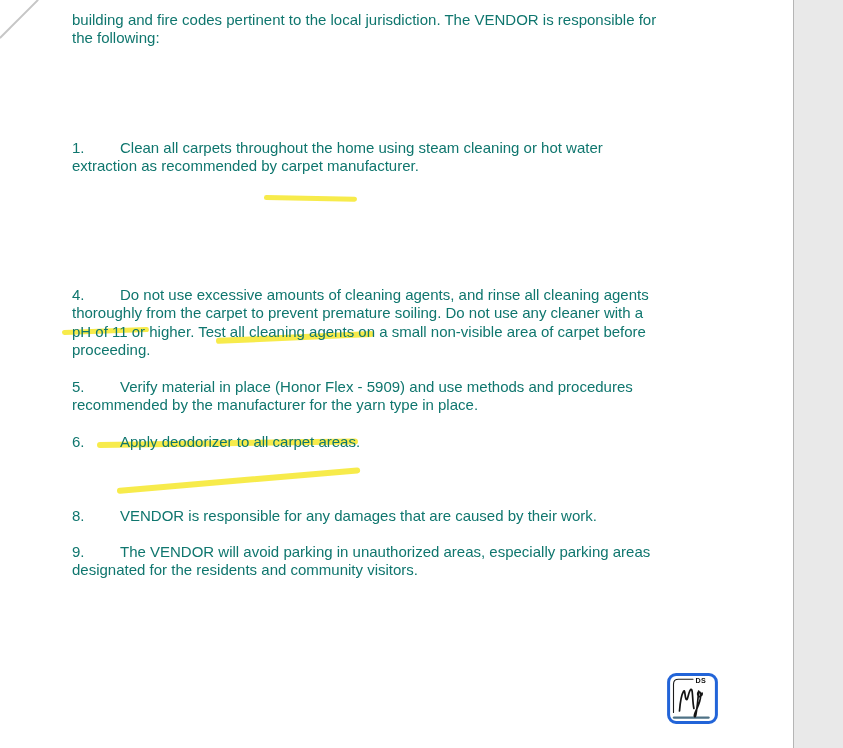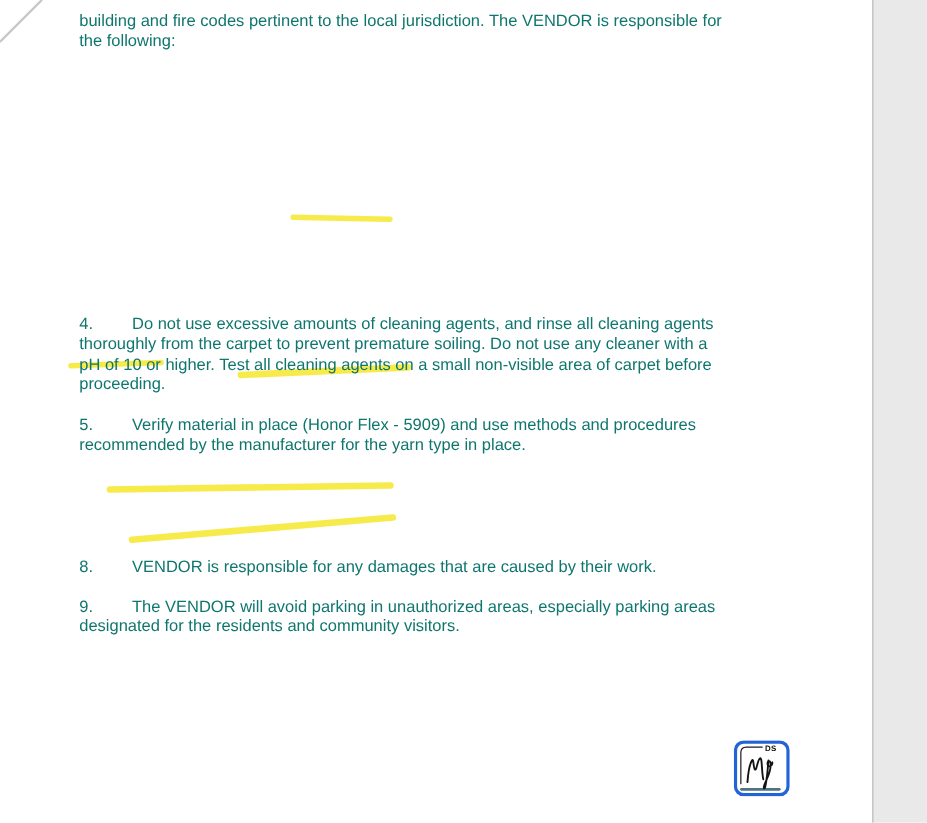--- a/index.html
+++ b/index.html
@@ -49,31 +49,34 @@
       <div class="hl" style="left: 216px; top: 338px; width: 158px; height: 5.5px; background: rgb(246, 232, 50); transform: rotate(-2.6deg);"></div>
       <div class="hl" style="left: 97px; top: 442px; width: 261px; height: 6px; background: rgb(246, 232, 50); transform: rotate(-0.8deg);"></div>
       <div class="hl" style="left: 117px; top: 488px; width: 244px; height: 6px; background: rgb(246, 232, 50); transform: rotate(-4.9deg);"></div>
     </div>
 
   <div class="layer-text">
     <p class="para" style="top:-4px"><span class="txt">building and fire codes pertinent to the local jurisdiction. The VENDOR is responsible for
 the following:</span></p>
 
 
+    <p class="para" style="top:124px"><span class="num">1.</span><span class="txt">Clean all carpets throughout the home using steam cleaning or hot water
+extraction as recommended by carpet manufacturer.</span></p>
 
 
 
     <p class="para" style="top:271px"><span class="num">4.</span><span class="txt">Do not use excessive amounts of cleaning agents, and rinse all cleaning agents
 thoroughly from the carpet to prevent premature soiling. Do not use any cleaner with a
-pH of 10 or higher. Test all cleaning agents on a small non-visible area of carpet before
+pH of 11 or higher. Test all cleaning agents on a small non-visible area of carpet before
 proceeding.</span></p>
 
     <p class="para" style="top:363px"><span class="num">5.</span><span class="txt">Verify material in place (Honor Flex - 5909) and use methods and procedures
 recommended by the manufacturer for the yarn type in place.</span></p>
 
+    <p class="para" style="top:418px"><span class="num">6.</span><span class="txt">Apply deodorizer to all carpet areas.</span></p>
 
 
     <p class="para" style="top:492px"><span class="num">8.</span><span class="txt">VENDOR is responsible for any damages that are caused by their work.</span></p>
 
     <p class="para" style="top:528px"><span class="num">9.</span><span class="txt">The VENDOR will avoid parking in unauthorized areas, especially parking areas
 designated for the residents and community visitors.</span></p>
 
   </div>
 
   <div class="stamp">

